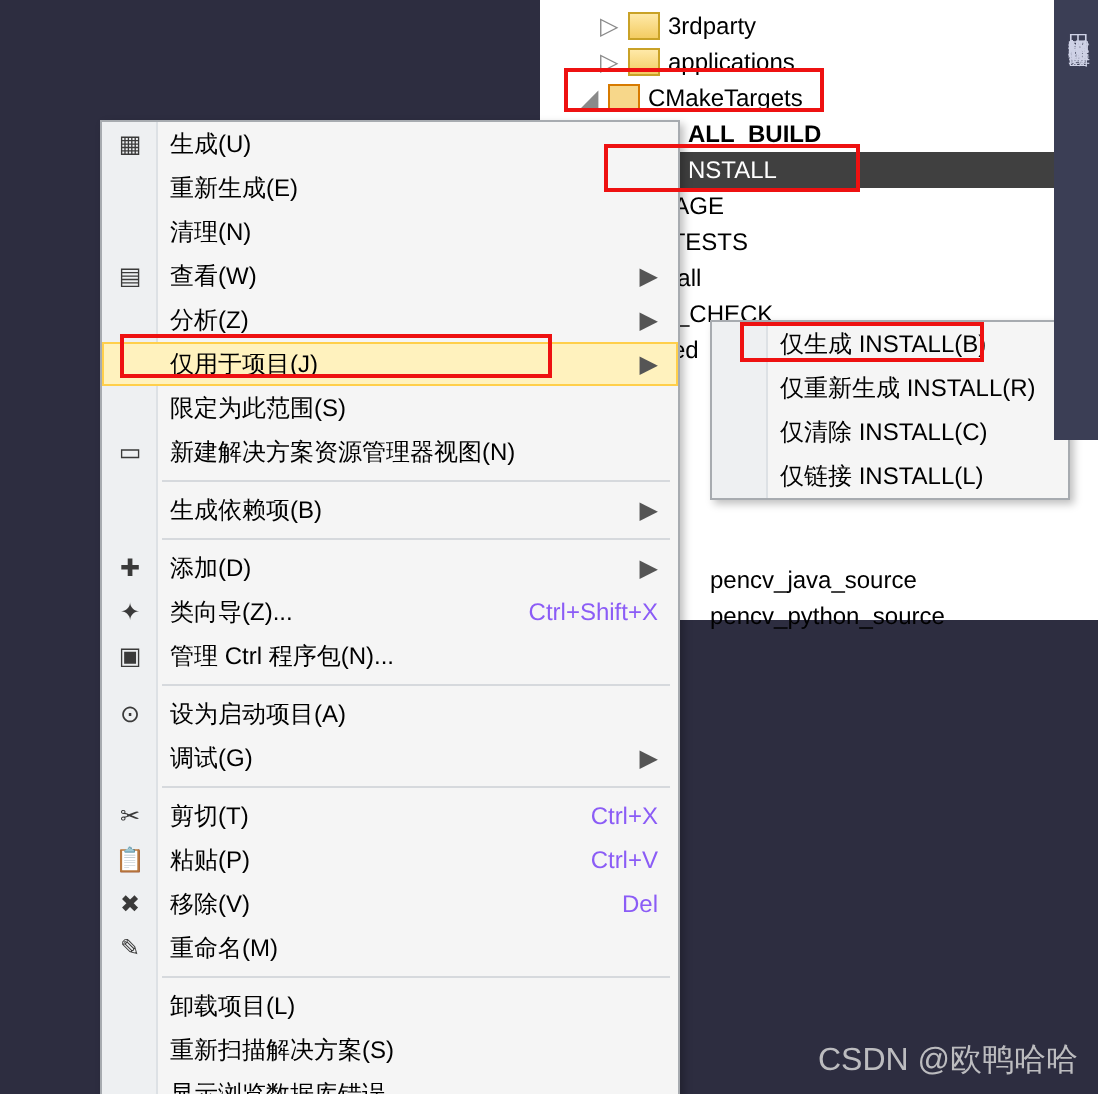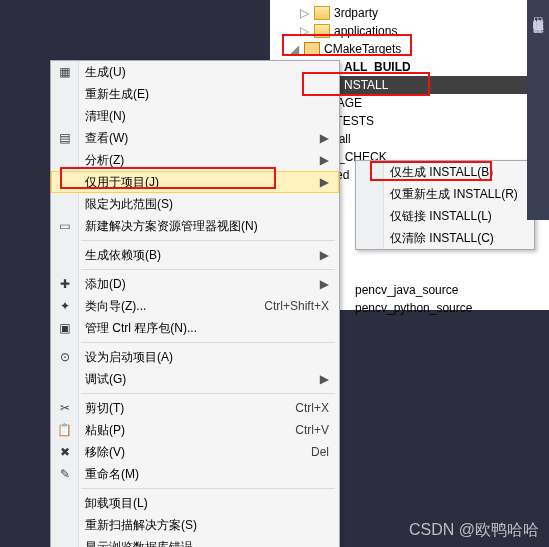--- a/index.html
+++ b/index.html
@@ -12,21 +12,21 @@
 .folder-red{border:1px solid #d77a00;background:#f7d78a}
 .proj{background:linear-gradient(#eef,#cce);border:1px solid #99b}
 .sel{background:#404040;color:#fff}
 .boldrow{font-weight:700}
 .redbox{position:absolute;border:2px solid #e11;pointer-events:none}
 .menu{position:absolute;background:#f5f5f5;border:1px solid #a7abb0;box-shadow:2px 2px 4px rgba(0,0,0,.25)}
 .menu .iconcol{position:absolute;left:0;top:0;bottom:0;width:28px;background:#eef0f2;border-right:1px solid #dde1e5}
 .menu-row{position:relative;display:flex;align-items:center;height:22px;padding-left:34px;padding-right:10px;white-space:nowrap}
 .menu-row.highlight{background:#fff2be;outline:1px solid #ffcf4b;outline-offset:-1px}
 .menu-row .lbl{flex:1}
-.menu-row .sc{color:#404040;margin-left:20px}
+.menu-row .sc{color:#8b5cf6;margin-left:20px}
 .menu-row .subarr{margin-left:16px;color:#555}
 .menu-sep{height:1px;background:#d6d9dd;margin:3px 4px 3px 30px}
 .micon{position:absolute;left:6px;top:3px;width:16px;height:16px;display:flex;align-items:center;justify-content:center;color:#3a3a3a}
 .wm{position:absolute;right:10px;bottom:6px;color:#d6d6d6;font-size:16px;opacity:.85}
 .sidebar{position:absolute;right:0;top:0;width:22px;height:220px;background:#3b3e55;display:flex;flex-direction:column;align-items:center;gap:2px;padding-top:8px}
 .sidebar span{color:#cfd2e6;writing-mode:vertical-rl;font-size:11px}
 .tree-below{position:absolute;left:355px;top:281px;color:#000}
 .tree-below div{height:18px;display:flex;align-items:center}
 </style>
 </head>
@@ -180,24 +180,24 @@
 
 <div class="menu" id="m2" style="left:355px;top:160px;width:180px">
   <div class="iconcol"></div>
 <div class="menu-row">
       <span class="lbl">仅生成 INSTALL(B)</span>
     </div>
     <div class="menu-row">
       <span class="lbl">仅重新生成 INSTALL(R)</span>
     </div>
     <div class="menu-row">
+      <span class="lbl">仅清除 INSTALL(C)</span>
+    </div>
+    <div class="menu-row">
       <span class="lbl">仅链接 INSTALL(L)</span>
-    </div>
-    <div class="menu-row">
-      <span class="lbl">仅清除 INSTALL(C)</span>
     </div>
   </div>
 
 <div class="sidebar">
   <span>田 嘏鑑曝檻</span>
   <span>齧趾</span>
 </div>
 
 <div class="wm">CSDN @欧鸭哈哈</div>
 

